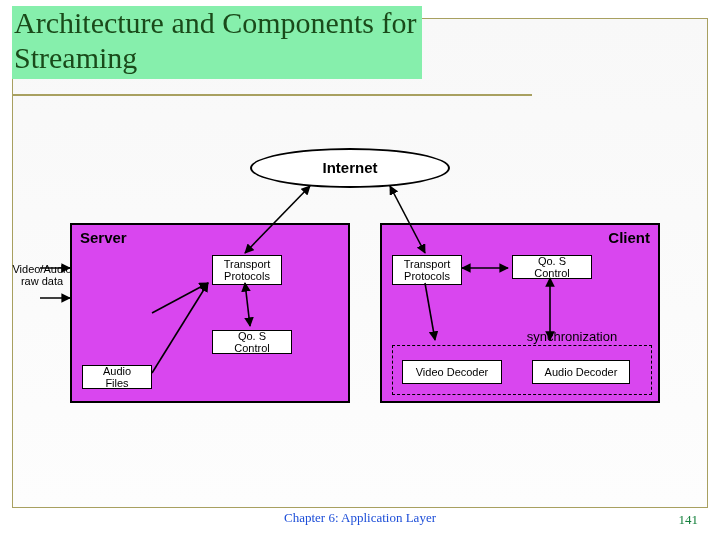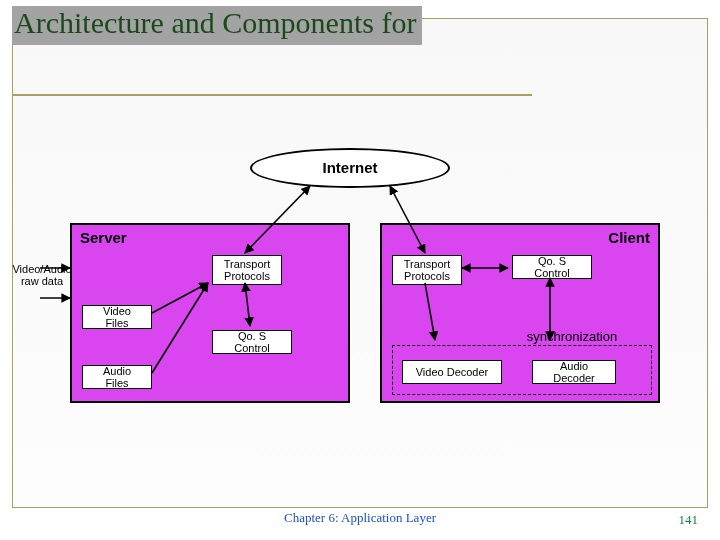--- a/index.html
+++ b/index.html
@@ -17,21 +17,21 @@
     top: 18px;
     width: 696px;
     height: 490px;
     border: 1px solid #a8a060;
     background: linear-gradient(to bottom, #f8f8f8 0%, #fdfdfd 100%);
   }
   .title-box {
     position: absolute;
     left: 12px;
     top: 6px;
-    background: #a3a3a3;
+    background: #86efac;
     padding: 0 6px 4px 2px;
     line-height: 1.15;
   }
   .title {
     font-size: 30px;
     color: #1a4a1a;
     font-family: "Times New Roman", serif;
   }
   .title-underline {
     position: absolute;
@@ -129,31 +129,31 @@
     color: #15803d;
   }
 </style>
 </head>
 <body>
 
 <div class="frame"></div>
 
 <div class="title-box">
   <div class="title">Architecture and Components for</div>
+  <div class="title">Streaming</div>
 </div>
 <div class="title-underline"></div>
 
 <div class="diagram">
 
   <div class="internet">Internet</div>
 
   <div class="big-box server-box">
     <div class="box-title">Server</div>
 
-    <div class="small-box" style="left:10px; top:80px; width:70px; height:24px;">Video Files</div>
     <div class="small-box" style="left:10px; top:140px; width:70px; height:24px;">Audio Files</div>
 
     <div class="small-box" style="left:140px; top:30px; width:70px; height:30px;">Transport Protocols</div>
     <div class="small-box" style="left:140px; top:105px; width:80px; height:24px;">Qo. S Control</div>
   </div>
 
   <div class="label" style="left:-28px; top:115px; width:60px; text-align:center;">
     <span>Video/Audio</span><br>
     <span>raw data</span>
   </div>
@@ -161,21 +161,21 @@
   <div class="big-box client-box">
     <div class="box-title">Client</div>
 
     <div class="small-box" style="left:10px; top:30px; width:70px; height:30px;">Transport Protocols</div>
     <div class="small-box" style="left:130px; top:30px; width:80px; height:24px;">Qo. S Control</div>
 
     <div class="dashed-box" style="left:10px; top:120px; width:260px; height:50px;"></div>
     <div class="label" style="left:130px; top:105px; width:120px; text-align:center; font-size:13px;">synchronization</div>
 
     <div class="small-box" style="left:20px; top:135px; width:100px; height:24px;">Video Decoder</div>
-    <div class="small-box" style="left:150px; top:135px; width:84px; height:24px;">Audio Decoder</div>
+    <div class="small-box" style="left:150px; top:135px; width:98px; height:24px;">Audio Decoder</div>
   </div>
 
   <svg class="arrows">
     <defs>
       <marker id="ah" viewBox="0 0 10 10" refX="9" refY="5" markerWidth="6" markerHeight="6" orient="auto-start-reverse">
         <path d="M 0 0 L 10 5 L 0 10 z" fill="#000"></path>
       </marker>
     </defs>
 
     <line x1="270" y1="38" x2="205" y2="105" stroke="#000" stroke-width="1.6" marker-start="url(#ah)" marker-end="url(#ah)"></line>

